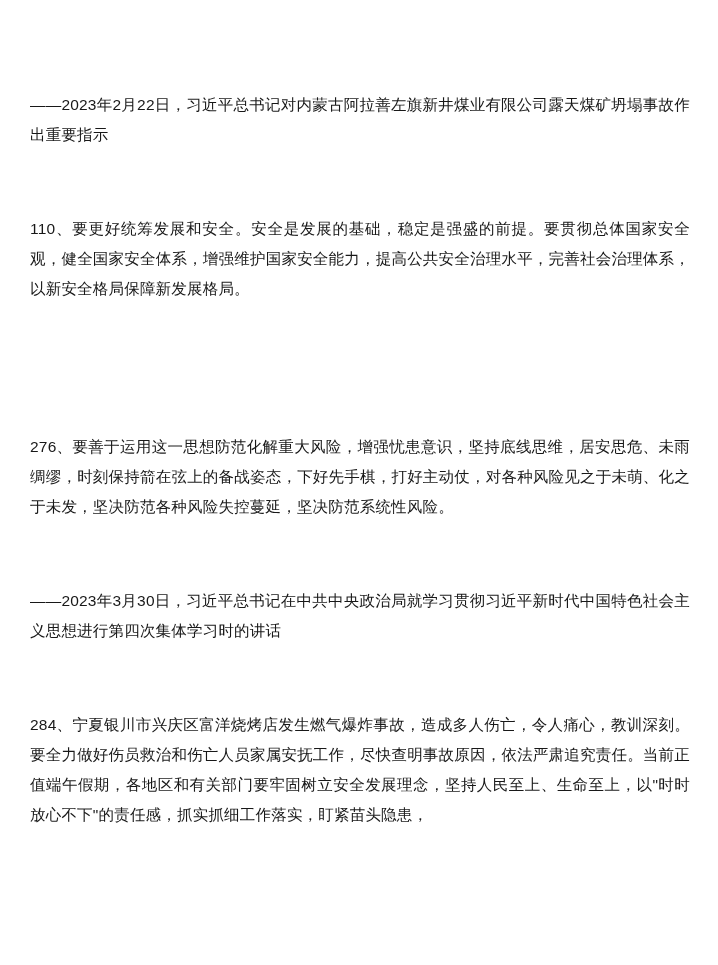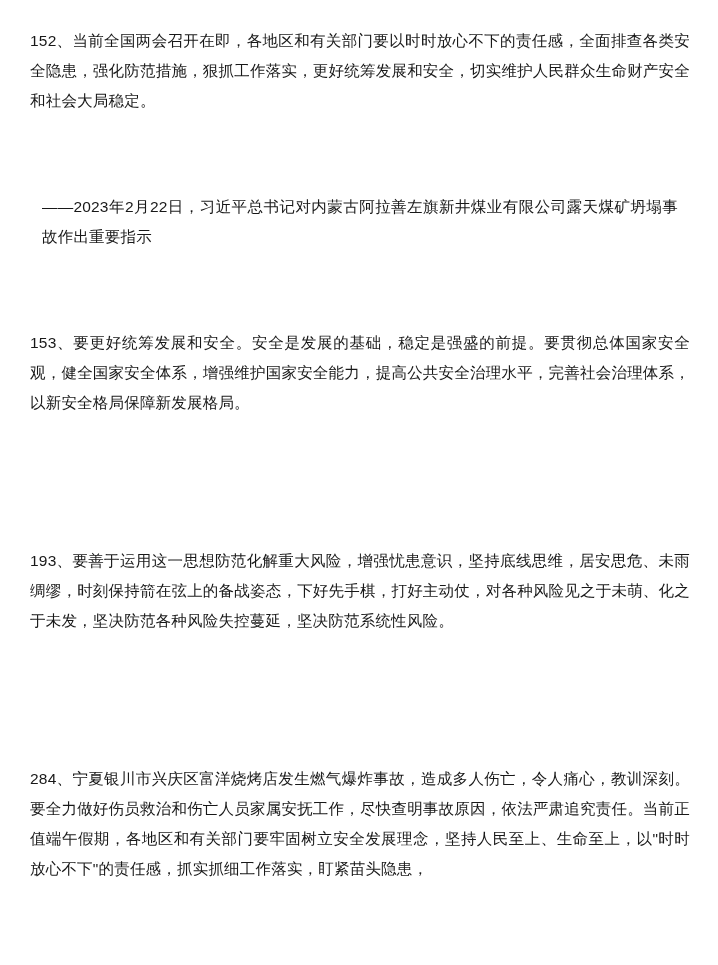--- a/index.html
+++ b/index.html
@@ -33,54 +33,54 @@
     letter-spacing: 0.2px;
     margin: 0;
     word-break: break-all;
   }
   .source {
     font-size: 15.5px;
     line-height: 30px;
     color: #181818;
     text-align: justify;
     letter-spacing: 0.2px;
-    margin: 12px;
+    margin: 0;
     word-break: break-all;
   }
   .gap-after-para {
     height: 64px;
   }
   .gap-after-source {
     height: 64px;
   }
   .gap-last {
     height: 64px;
   }
 </style>
 </head>
 <body>
 
 <div class="page">
 
   <div class="entry">
-    <p class="para">152、当前全国两会召开在即，各地区和有关部门要以时时放心不下的责任感，全面排查各类安全隐患，强化防范措施，狠抓工作落实，更好统筹发展和安全，切实维护人民群众生命财产安全和社会大局稳定。</p>
     <div class="gap-after-para"></div>
     <p class="source">——2023年2月22日，习近平总书记对内蒙古阿拉善左旗新井煤业有限公司露天煤矿坍塌事故作出重要指示</p>
     <div class="gap-after-source"></div>
   </div>
 
   <div class="entry">
-    <p class="para">153、要更好统筹发展和安全。安全是发展的基础，稳定是强盛的前提。要贯彻总体国家安全观，健全国家安全体系，增强维护国家安全能力，提高公共安全治理水平，完善社会治理体系，以新安全格局保障新发展格局。</p>
+    <p class="para">110、要更好统筹发展和安全。安全是发展的基础，稳定是强盛的前提。要贯彻总体国家安全观，健全国家安全体系，增强维护国家安全能力，提高公共安全治理水平，完善社会治理体系，以新安全格局保障新发展格局。</p>
     <div class="gap-after-para"></div>
     <div class="gap-after-source"></div>
   </div>
 
   <div class="entry">
-    <p class="para">193、要善于运用这一思想防范化解重大风险，增强忧患意识，坚持底线思维，居安思危、未雨绸缪，时刻保持箭在弦上的备战姿态，下好先手棋，打好主动仗，对各种风险见之于未萌、化之于未发，坚决防范各种风险失控蔓延，坚决防范系统性风险。</p>
+    <p class="para">276、要善于运用这一思想防范化解重大风险，增强忧患意识，坚持底线思维，居安思危、未雨绸缪，时刻保持箭在弦上的备战姿态，下好先手棋，打好主动仗，对各种风险见之于未萌、化之于未发，坚决防范各种风险失控蔓延，坚决防范系统性风险。</p>
     <div class="gap-after-para"></div>
+    <p class="source">——2023年3月30日，习近平总书记在中共中央政治局就学习贯彻习近平新时代中国特色社会主义思想进行第四次集体学习时的讲话</p>
     <div class="gap-last"></div>
   </div>
 
   <div class="entry">
     <p class="para">284、宁夏银川市兴庆区富洋烧烤店发生燃气爆炸事故，造成多人伤亡，令人痛心，教训深刻。要全力做好伤员救治和伤亡人员家属安抚工作，尽快查明事故原因，依法严肃追究责任。当前正值端午假期，各地区和有关部门要牢固树立安全发展理念，坚持人民至上、生命至上，以"时时放心不下"的责任感，抓实抓细工作落实，盯紧苗头隐患，</p>
   </div>
 
 </div>
 
 </body></html>

